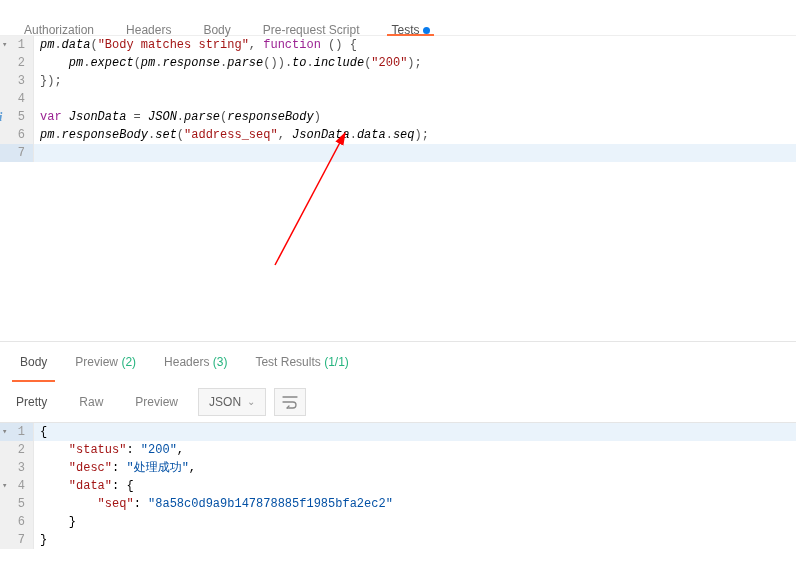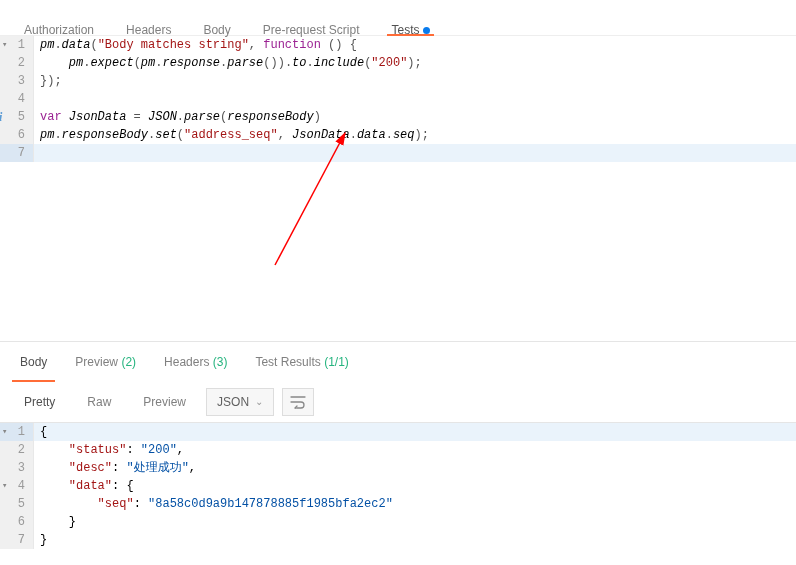--- a/index.html
+++ b/index.html
@@ -26,21 +26,21 @@
 .str { color: #a31515; }
 .ident { color: #000; font-style: italic; }
 
 .top-editor { height: 306px; border-bottom: 1px solid #e5e5e5; overflow: hidden; }
 
 .bottom-tabs { display: flex; align-items: center; height: 40px; padding: 0 6px; gap: 0; }
 .btab { padding: 0 14px; height: 40px; line-height: 40px; color: #808080; cursor: pointer; font-size: 12px; position: relative; }
 .btab.active { color: #505050; }
 .btab.active::after { content: ""; position: absolute; bottom: 0; left: 6px; right: 6px; height: 2px; background: #ff6c37; }
 
-.toolbar { display: flex; align-items: center; height: 40px; padding: 0 12px; gap: 8px; }
+.toolbar { display: flex; align-items: center; height: 40px; padding: 0 4px; gap: 8px; }
 .tbtn { padding: 0 12px; height: 28px; line-height: 28px; color: #808080; cursor: pointer; font-size: 12px; }
 .tbtn.active { color: #505050; }
 .sel { border: 1px solid #ddd; background: #f7f7f7; padding: 0 10px; height: 28px; line-height: 26px; color: #606060; cursor: pointer; font-size: 12px; display: inline-flex; align-items: center; gap: 6px; }
 .chev { font-size: 10px; color: #999; }
 .wrap-icon { border: 1px solid #ddd; background: #f7f7f7; width: 32px; height: 28px; display: inline-flex; align-items: center; justify-content: center; cursor: pointer; }
 
 .resp-editor { border-top: 1px solid #e5e5e5; }
 
 .jkey { color: #a31515; }
 .jstr { color: #0451a5; }

